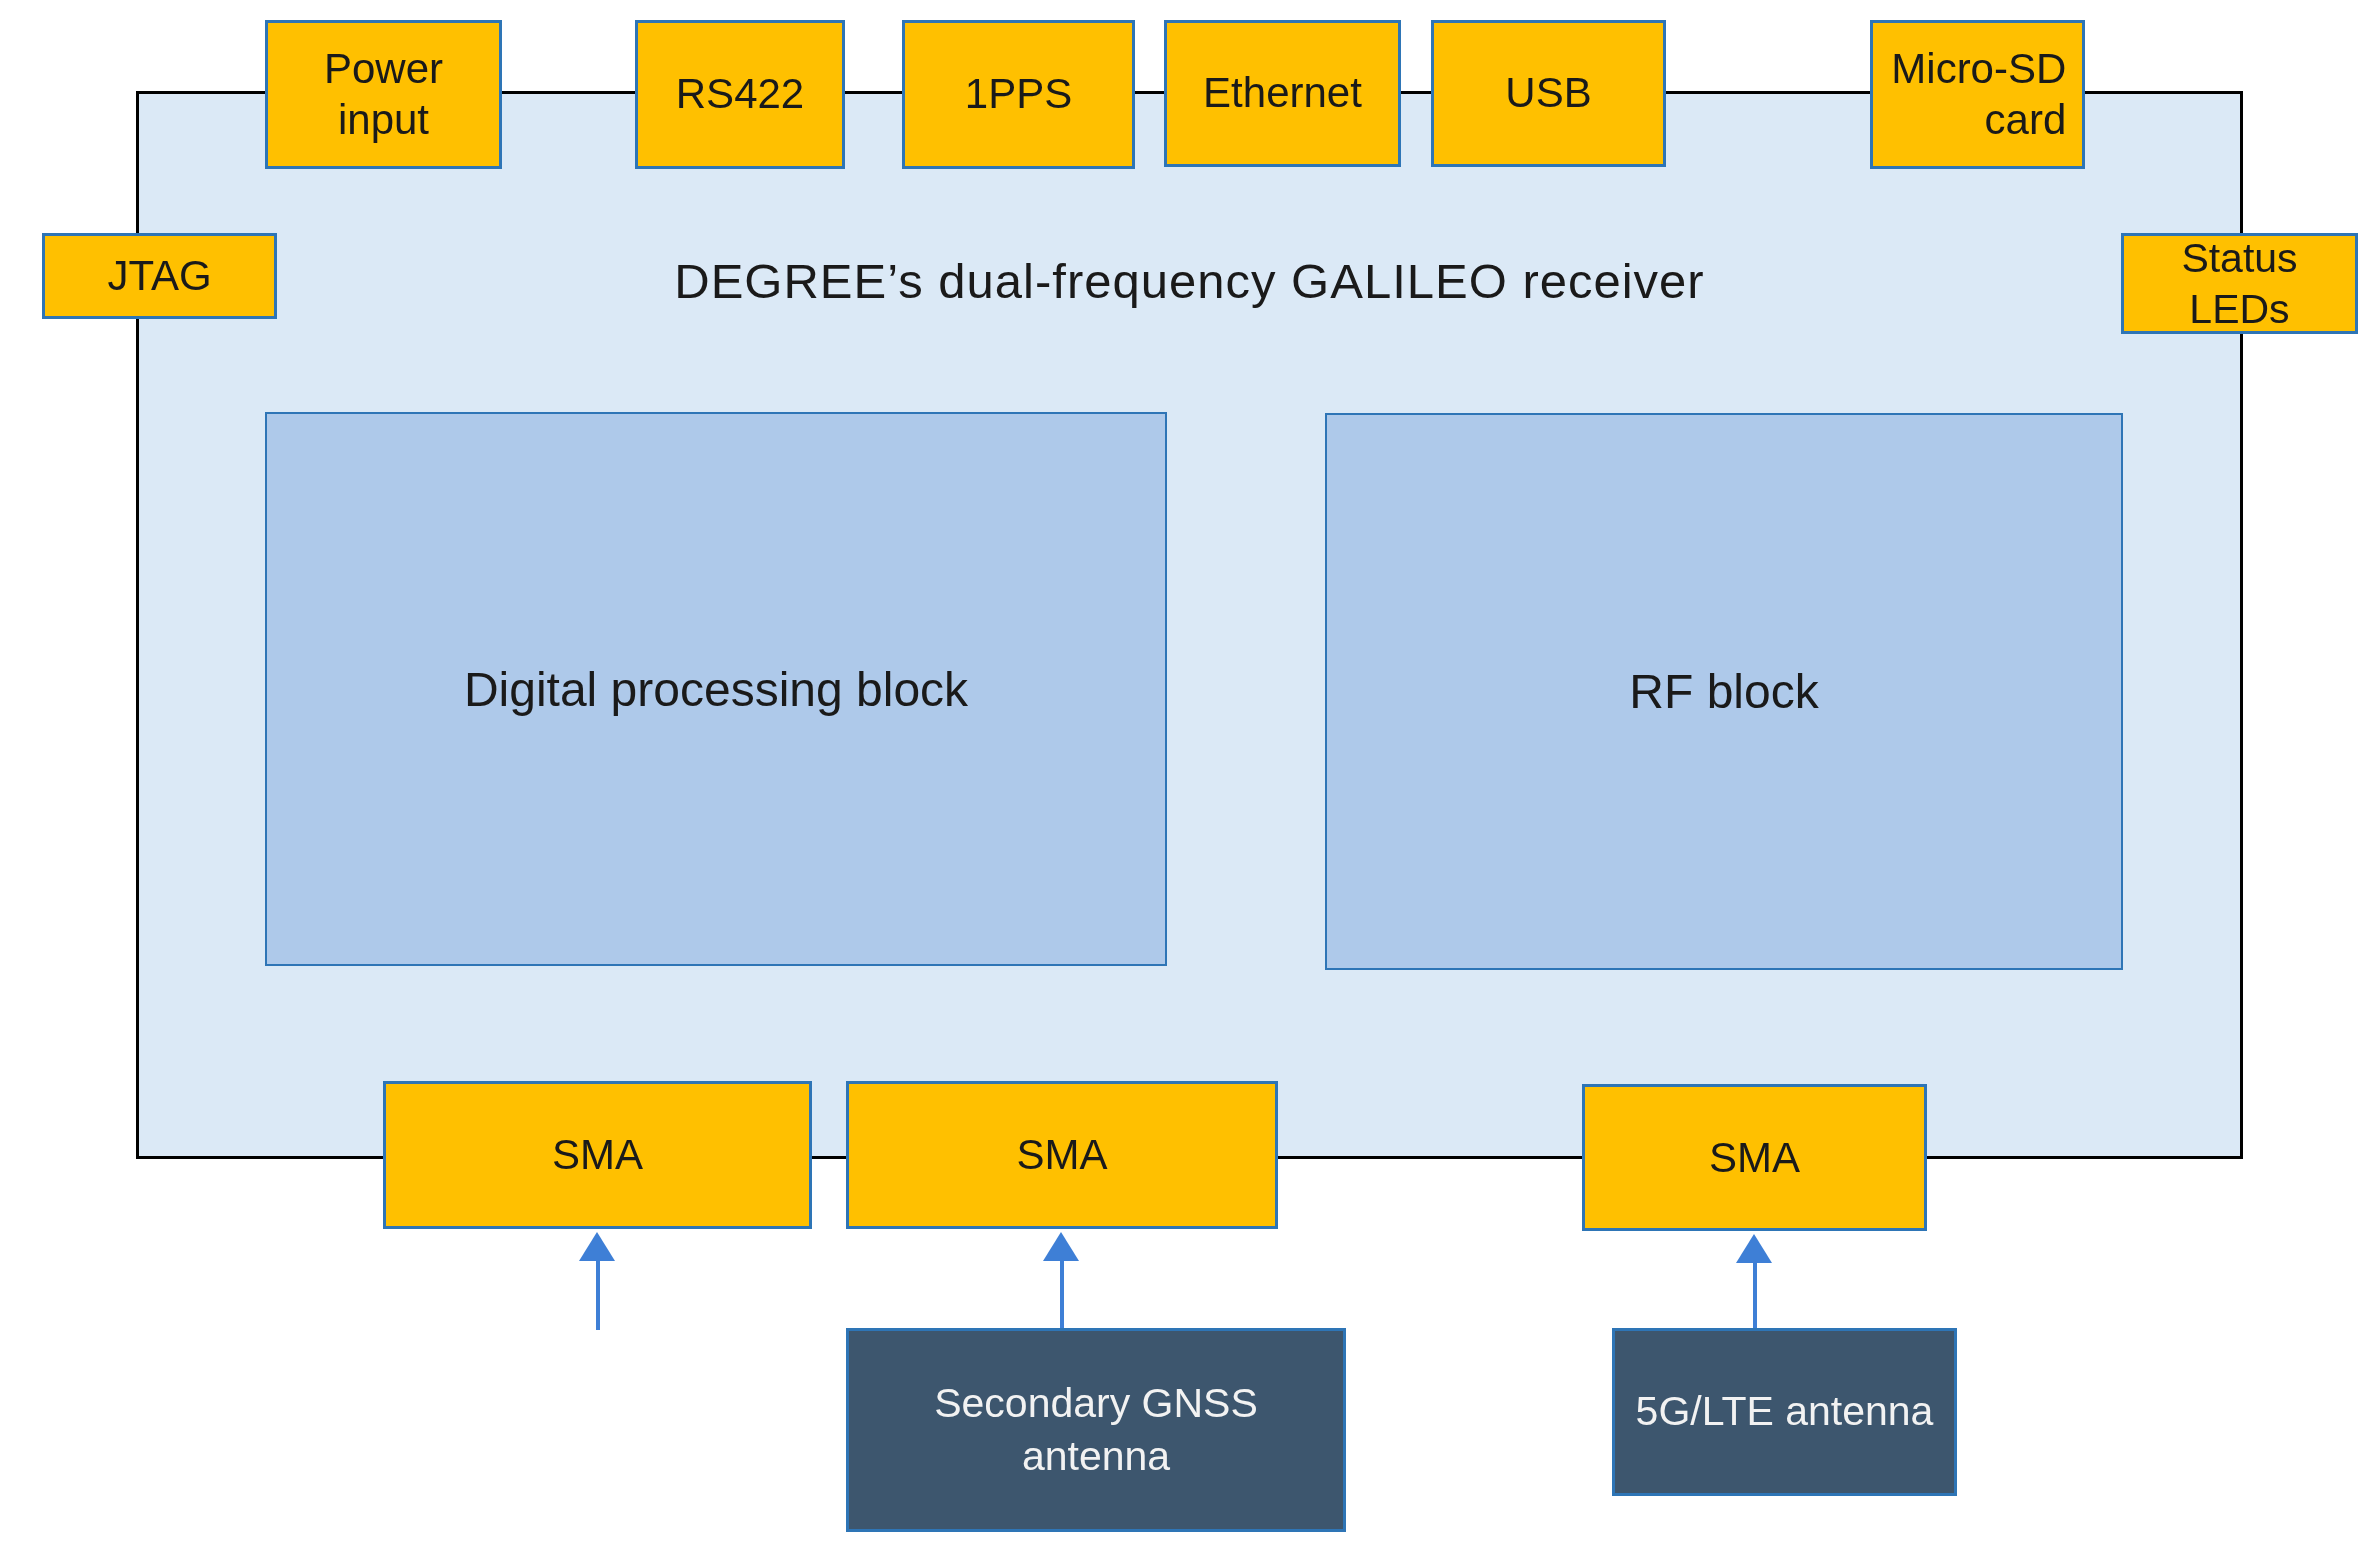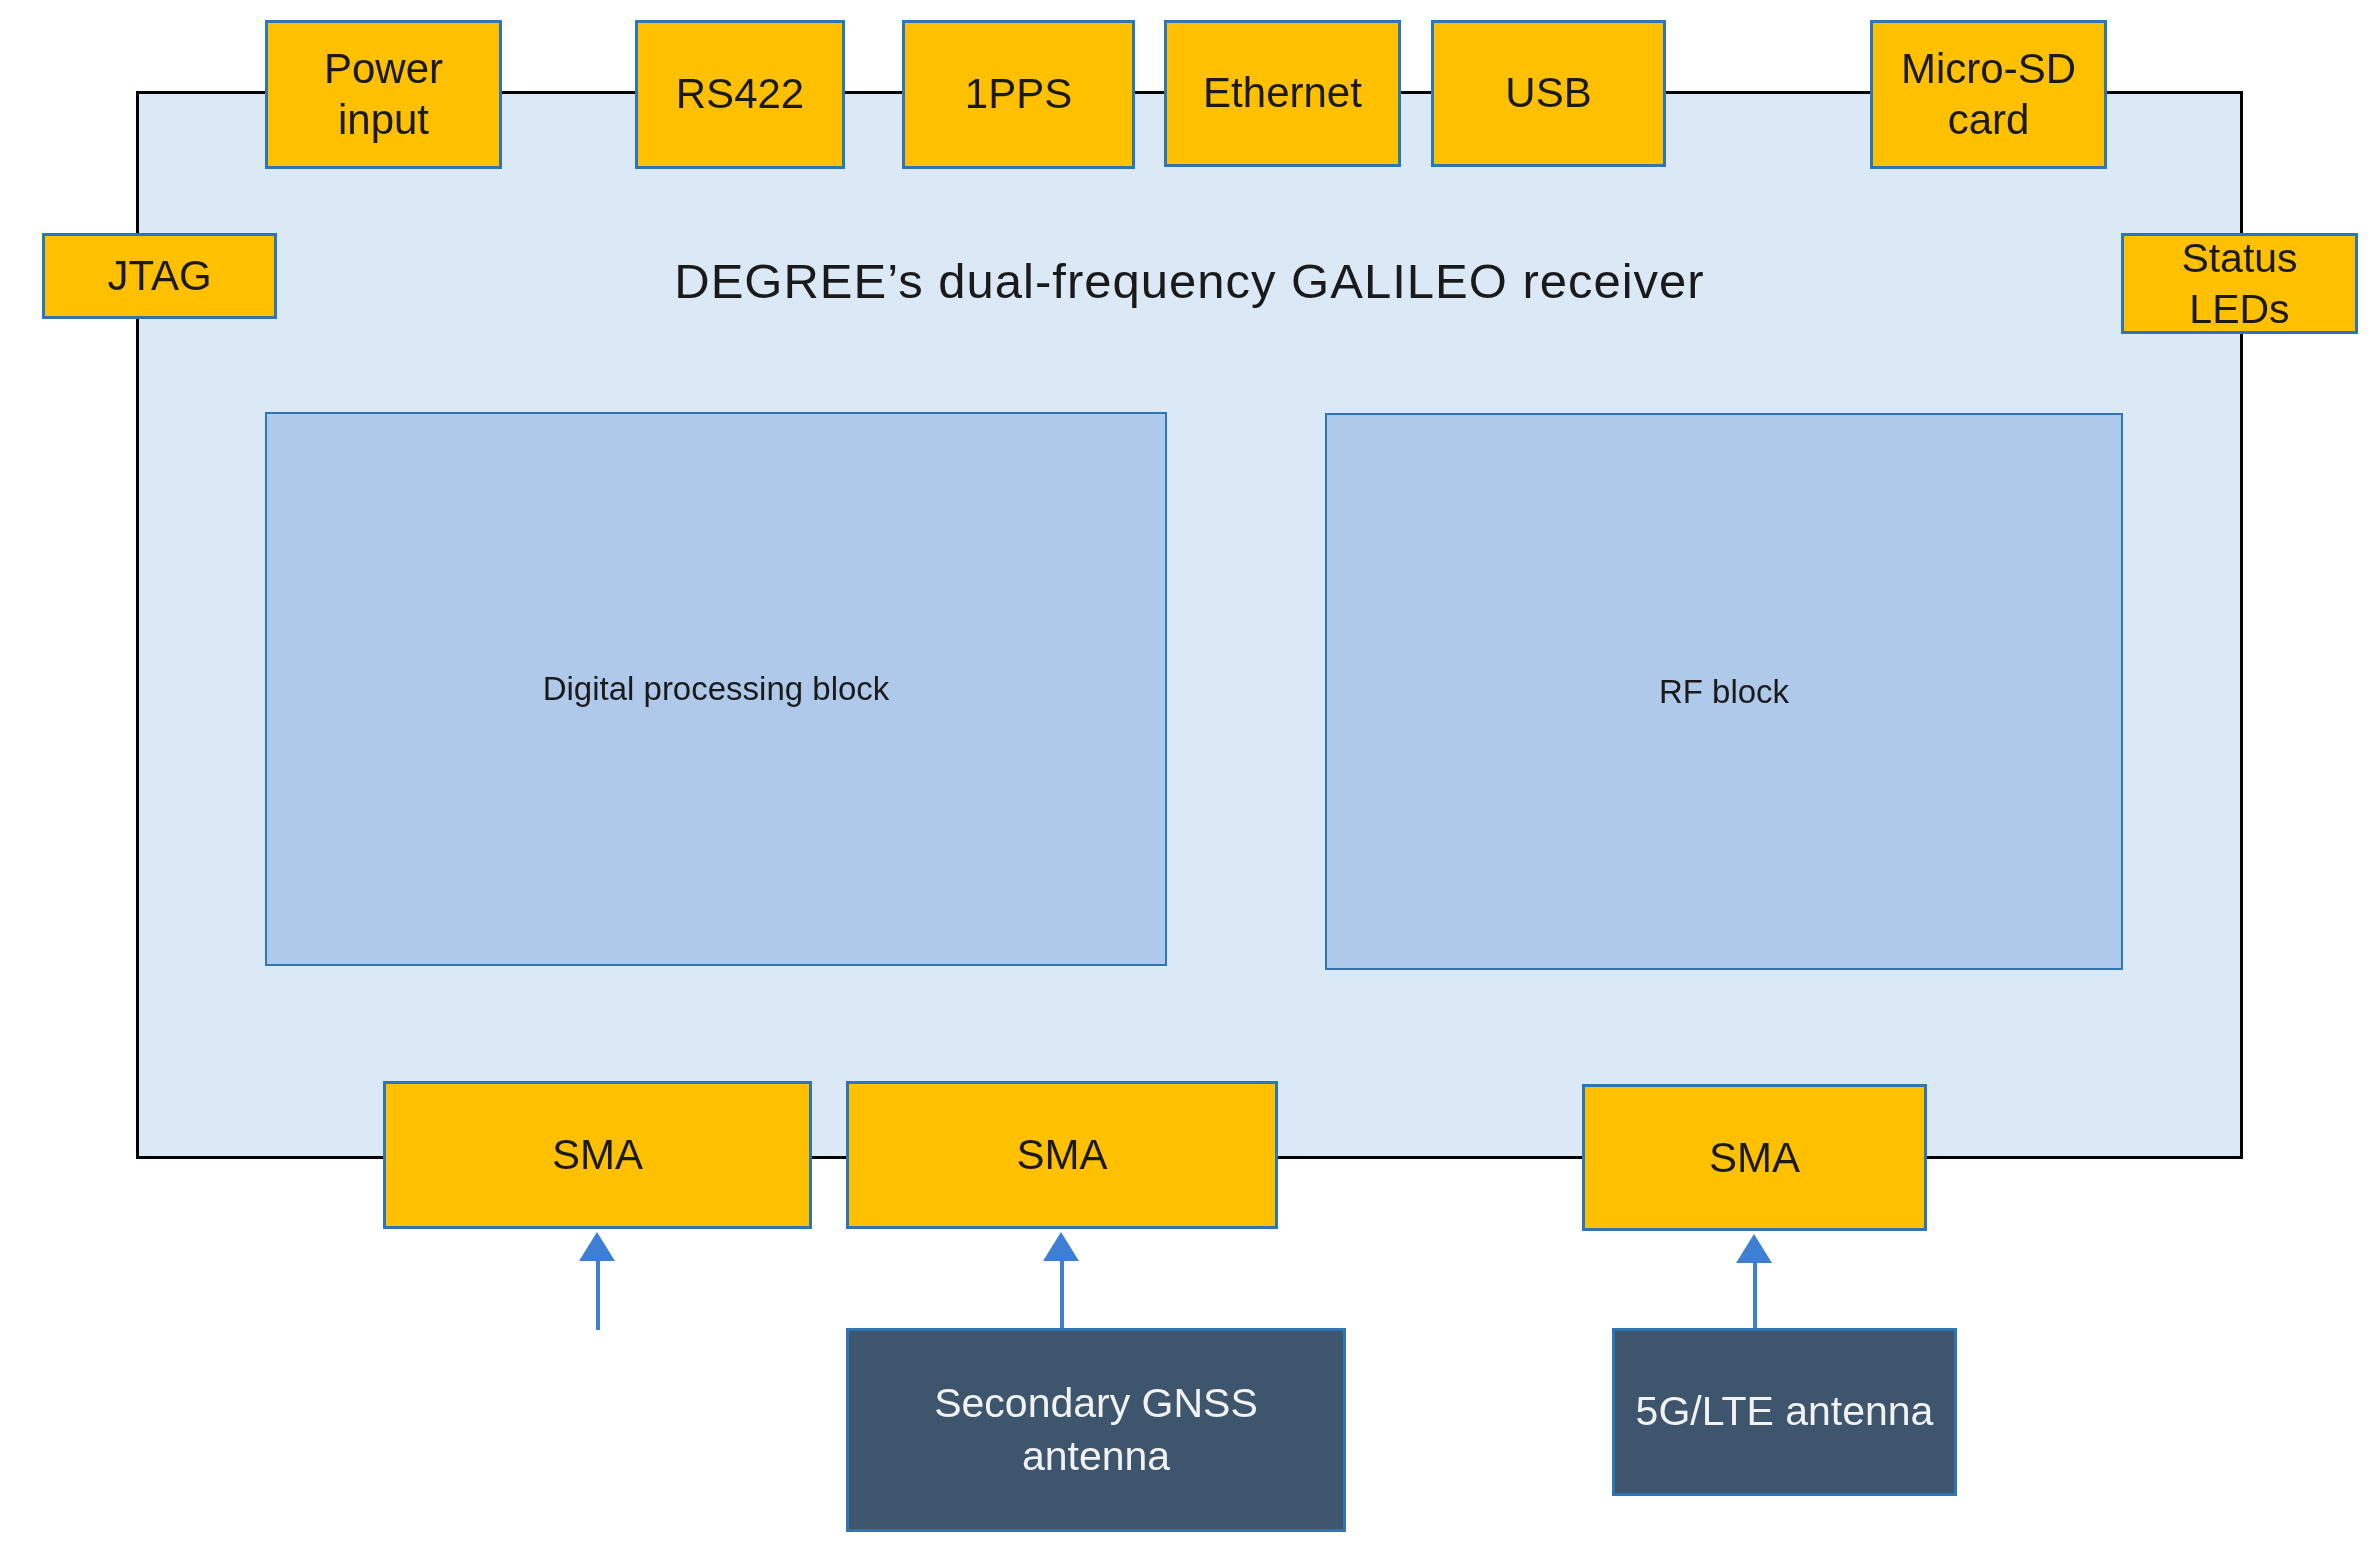--- a/index.html
+++ b/index.html
@@ -51,21 +51,21 @@
   }
   .block {
     position: absolute;
     background: #aec9ea;
     border: 2.9px solid #2e75b6;
     box-sizing: border-box;
     display: flex;
     align-items: center;
     justify-content: center;
     text-align: center;
-    font-size: 33px;
+    font-size: 48px;
     z-index: 2;
   }
   .antenna {
     position: absolute;
     background: #3d566e;
     border: 3.9px solid #2e75b6;
     box-sizing: border-box;
     display: flex;
     align-items: center;
     justify-content: center;
@@ -90,21 +90,21 @@
     border-right: 18.6px solid transparent;
     border-bottom: 29px solid #3e7fd6;
     z-index: 3;
   }
   
   #port-power     { left: 265px;  top: 19.6px;  width: 237px; height: 149px; }
   #port-rs422     { left: 635px;  top: 19.6px;  width: 210px; height: 149px; }
   #port-1pps      { left: 902px;  top: 19.6px;  width: 233px; height: 149px; }
   #port-ethernet  { left: 1164px; top: 19.6px;  width: 237px; height: 147px; }
   #port-usb       { left: 1431px; top: 19.6px;  width: 235px; height: 147px; }
-  #port-microsd   { left: 1870px; top: 19.6px;  width: 237px; height: 149px; }
+  #port-microsd   { left: 1870px; top: 19.6px;  width: 215px; height: 149px; text-align: right; }
   #port-jtag      { left: 42px;   top: 233px; width: 235px; height: 86px; }
   #port-status    { left: 2121px; top: 233px; width: 237px; height: 101px; font-size: 41px; padding: 0 27px; }
   #block-digital  { left: 265px;  top: 412px; width: 902px; height: 554px; }
   #block-rf       { left: 1325px; top: 413px; width: 798px; height: 557px; }
   #port-sma1      { left: 383px;  top: 1081px; width: 429px; height: 148px; }
   #port-sma2      { left: 846px;  top: 1081px; width: 432px; height: 148px; }
   #port-sma3      { left: 1582px; top: 1084px; width: 345px; height: 147px; }
   #antenna-primary   { left: 383px;  top: 1328px; width: 428px; height: 204px; }
   #antenna-secondary { left: 846px;  top: 1328px; width: 500px; height: 204px; }
   #antenna-lte       { left: 1612px; top: 1328px; width: 345px; height: 168px; }

